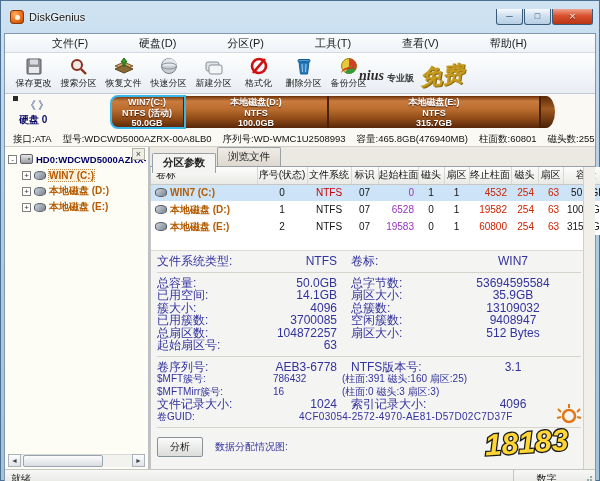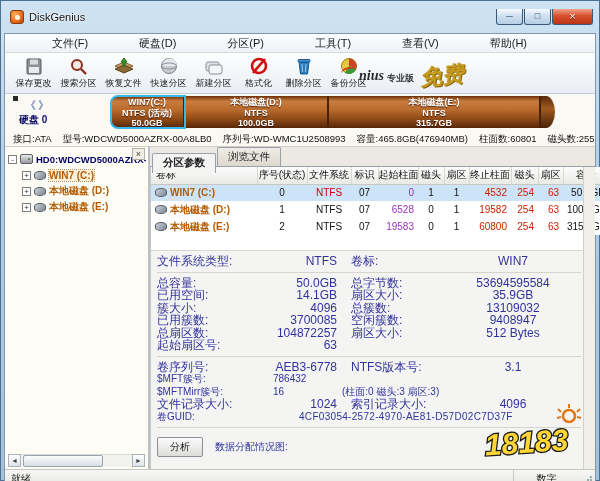--- a/index.html
+++ b/index.html
@@ -467,20 +467,21 @@
               <div class="ddivider"></div>
               <div class="drow">
                 <span class="lab">卷序列号:</span>
                   <span class="val1">AEB3-6778</span>
                 <span class="lab lab2">NTFS版本号:</span>
                   <span class="val2">3.1</span>
               </div>
               <div class="drow-wide">
                 <span class="lab">$MFT簇号:</span>
                   <span class="val1">786432</span>
+                <span class="suffix">(柱面:391 磁头:160 扇区:25)</span>
               </div>
               <div class="drow-wide">
                 <span class="lab">$MFTMirr簇号:</span>
                   <span class="val1">16</span>
                 <span class="suffix">(柱面:0 磁头:3 扇区:3)</span>
               </div>
               <div class="drow">
                 <span class="lab">文件记录大小:</span>
                   <span class="val1">1024</span>
                 <span class="lab lab2">索引记录大小:</span>

